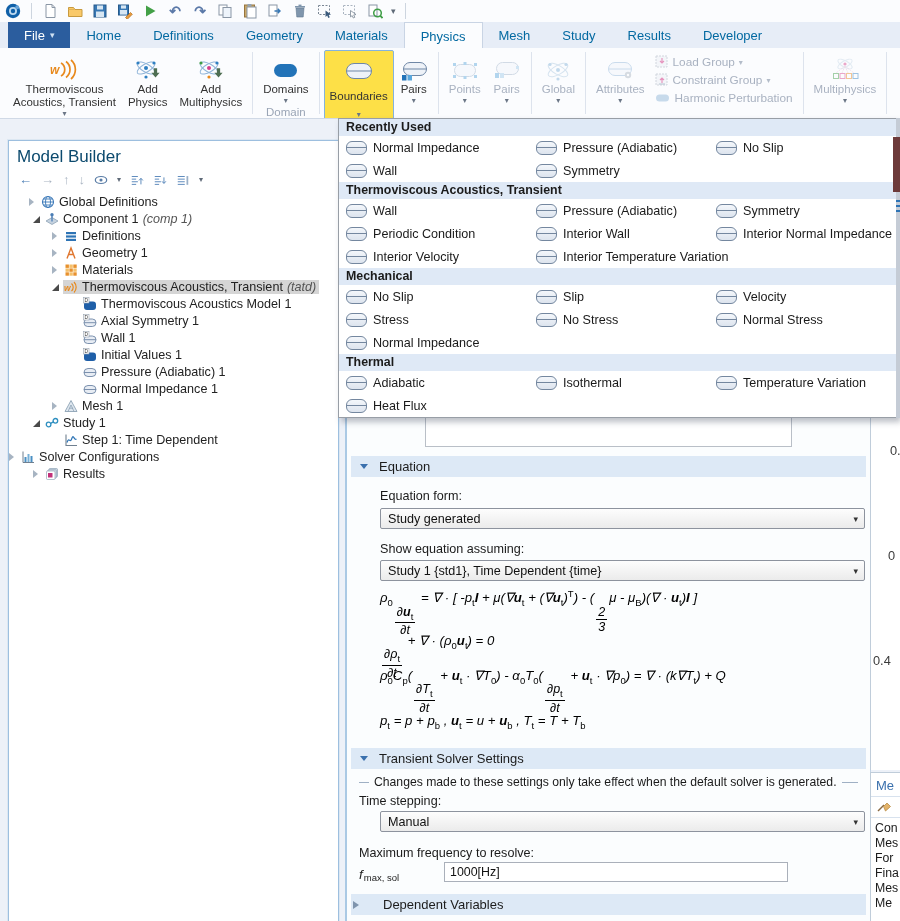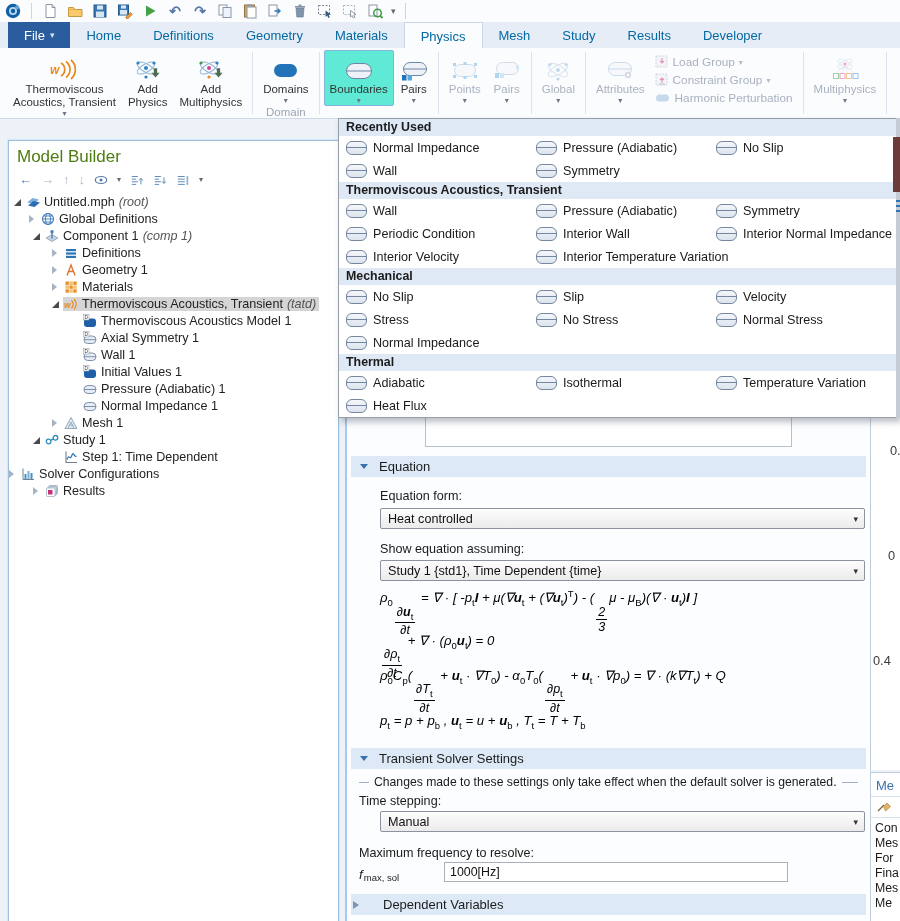--- a/index.html
+++ b/index.html
@@ -21,41 +21,41 @@
   
   .ribbon{position:absolute;left:0;top:48px;width:900px;height:70px;background:#fbfcfe;border-bottom:1px solid #d0d9e6;display:flex;padding-left:4px;overflow:hidden;}
   .rgroup{display:flex;flex-direction:column;}
   .rbtns{display:flex;align-items:stretch;padding:2px 3px 0 3px;flex:1;}
   .rglabel{height:14px;text-align:center;font-size:11.5px;color:#9aa5b6;line-height:13px;}
   .rsep{width:1px;background:#dde3ed;margin:4px 1px;}
   .rbtn{display:flex;flex-direction:column;align-items:center;justify-content:flex-start;padding:3px 5px 0 5px;font-size:11.5px;line-height:13px;color:#333;text-align:center;border:1px solid transparent;}
   .rbtn .ricon{height:28px;display:flex;align-items:flex-end;justify-content:center;padding-bottom:1px;}
   .rbtn .rlabel{white-space:pre-line;}
   .rbtn .caret{font-size:8px;color:#6b7686;line-height:9px;}
-  .rbtn.hl{background:#5eead4;border:1px solid #84b3dd;border-radius:2px;}
+  .rbtn.hl{background:#fde047;border:1px solid #84b3dd;border-radius:2px;gap:7px;}
   .rbtn.dim{color:#a9b2c1;}
   .rbtn.dim svg{opacity:.45;}
   .rstack{display:flex;flex-direction:column;justify-content:flex-start;gap:4px;padding:5px 6px 0 4px;}
   .rsitem{display:flex;align-items:center;gap:4px;font-size:11.8px;color:#a9b2c1;white-space:nowrap;}
   .rsitem svg{opacity:.55;}
   .rsitem .caret{font-size:8px;color:#b3bcc9;}
   
   .menu{position:absolute;left:338px;top:118px;width:558px;background:#fff;border:1px solid #989ea6;box-shadow:3px 4px 6px rgba(60,70,90,.35);z-index:40;}
   .menu-header{height:17px;line-height:17px;background:#dfe9f6;font-size:12.4px;font-weight:bold;color:#1b1b1b;padding-left:7px;}
   .menu-row{display:grid;grid-template-columns:190px 180px 1fr;height:23px;align-items:center;padding-left:7px;}
   .menu-cell{display:flex;align-items:center;gap:6px;font-size:12.6px;color:#1a1a1a;white-space:nowrap;}
   .bnd{width:19px;height:12px;border:1px solid #74879f;border-radius:6px;background:linear-gradient(#f4f7fb,#dde4ee);position:relative;flex:none;}
   .bnd::after{content:"";position:absolute;left:0;right:0;top:5px;border-top:1px solid #74879f;}
   
   .edge-strip{position:absolute;left:896px;top:118px;width:4px;height:300px;background:#c5ccd6;z-index:41;}
   .edge-marker{position:absolute;left:893px;top:137px;width:7px;height:55px;background:#6d3a3a;z-index:42;}
   .edge-dash{position:absolute;left:896px;width:4px;height:2px;background:#2e74b5;z-index:43;}
   
   .mb{position:absolute;left:8px;top:140px;width:329px;height:780px;background:#fff;border:1px solid #9dbfdf;box-shadow:0 0 0 1px #dce7f2;}
-  .mb-title{font-size:17px;color:#4d7c0f;padding:6px 0 2px 8px;}
+  .mb-title{font-size:17px;color:#0c4a6e;padding:6px 0 2px 8px;}
   .mb-toolbar{display:flex;align-items:center;gap:9px;padding:4px 0 6px 10px;}
   .mb-toolbar .titem{display:flex;align-items:center;font-size:13px;line-height:14px;}
   .mb-toolbar svg{width:14px;height:14px;}
   .mb-toolbar .caret{font-size:8px;color:#5f6a78;}
   .tree{font-size:12.6px;}
   .trow{display:flex;align-items:center;height:17px;white-space:nowrap;}
   .tw{width:11px;flex:none;display:inline-block;}
   .tw-exp{width:0;height:0;border-left:7px solid transparent;border-bottom:7px solid #4a4a4a;display:inline-block;}
   .tw-col{width:0;height:0;border:4px solid transparent;border-left:5px solid #a7b4c2;display:inline-block;}
   .trow-inner{display:flex;align-items:center;gap:4px;padding:0 3px 0 1px;}
@@ -494,33 +494,20 @@
         </span>
         <span class="titem">
           <svg viewBox="0 0 16 14" width="16" height="14" xmlns="http://www.w3.org/2000/svg">
             <path d="M2 3h8M2 6h8M2 9h8M2 12h8" stroke="#4a7db5"></path>
             <rect x="12" y="2.5" width="2" height="10" fill="#9ab0c8"></rect>
           </svg>
         </span>
         <span class="titem caret">▾</span>
       </div>
     <div class="tree" id="tree">
-        <div class="trow" style="padding-left: 5px;">
-          <span class="tw"><span class="tw-exp"></span></span>
-          <span class="trow-inner">
-            <span style="display: inline-flex; align-items: center;">
-              <svg viewBox="0 0 14 14" width="14" height="14" xmlns="http://www.w3.org/2000/svg">
-                <path d="M1 7.5l5.5-4.5 6.5 1.5-5.5 4.5z" fill="#7fb0dc"></path>
-                <path d="M2 10.5L7.5 6l6.5 1.5-5.5 4.5z" fill="#2a6db5"></path>
-              </svg>
-            </span>
-            <span>Untitled.mph</span>
-            <span class="tsuffix"> (root)</span>
-          </span>
-        </div>
         <div class="trow" style="padding-left: 20px;">
           <span class="tw"><span class="tw-col"></span></span>
           <span class="trow-inner">
             <span style="display: inline-flex; align-items: center;">
               <svg viewBox="0 0 14 14" width="14" height="14" xmlns="http://www.w3.org/2000/svg">
                 <circle cx="7" cy="7" r="5.5" fill="none" stroke="#3a78b8" stroke-width="1.1"></circle>
                 <ellipse cx="7" cy="7" rx="2.5" ry="5.5" fill="none" stroke="#3a78b8" stroke-width=".9"></ellipse>
                 <path d="M1.8 7h10.4M2.8 4h8.4M2.8 10h8.4" stroke="#3a78b8" stroke-width=".9"></path>
               </svg>
             </span>
@@ -746,21 +733,21 @@
 
   <div class="settings">
     <div class="abs hidden-box"></div>
 
     <div class="abs shead" style="top:315px">
       <span class="mark exp"></span>
       <span>Equation</span>
     </div>
     <div class="abs slabel" style="top:348px">Equation form:</div>
     <div class="abs combo" style="top:367px">
-      <span>Heat controlled</span>
+      <span>Study generated</span>
       <span class="caret">▾</span>
     </div>
     <div class="abs slabel" style="top:401px">Show equation assuming:</div>
     <div class="abs combo" style="top:419px">
       <span>Study 1 {std1}, Time Dependent {time}</span>
       <span class="caret">▾</span>
     </div>
     <div class="abs eq" style="top:447px">ρ<sub>0</sub><span class="frac">
           <span class="fnum">∂<b>u</b><sub>t</sub></span>
           <span class="fden">∂t</span>

